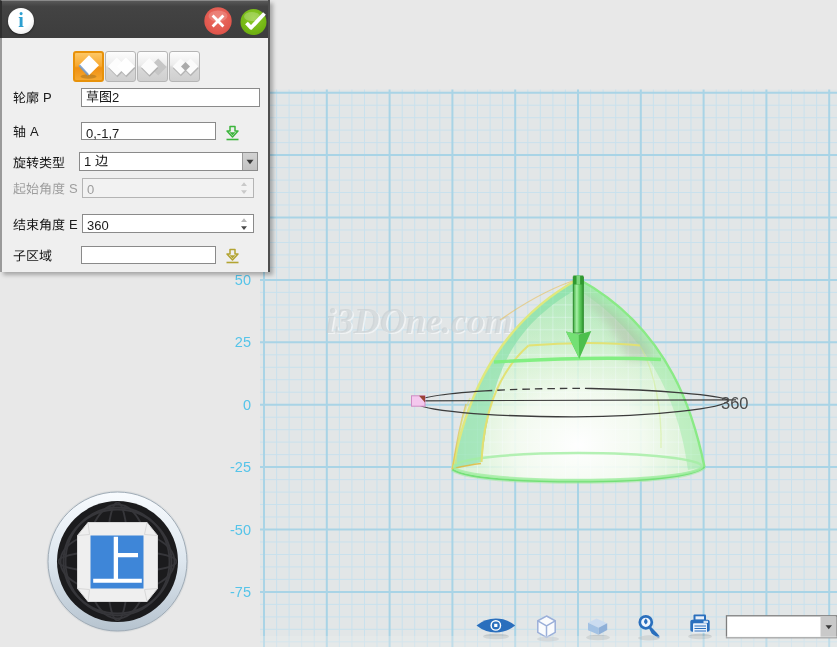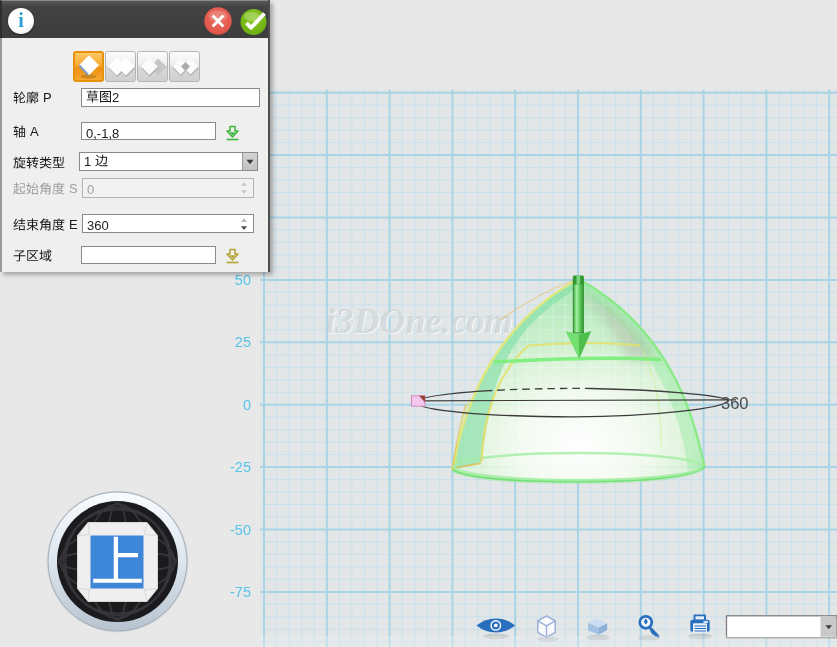--- a/index.html
+++ b/index.html
@@ -270,21 +270,21 @@
           </div>
         </div>
 
   <div class="lbl" style="left:11px;top:87px">
           <svg width="25" height="17" viewBox="0 0 25 17" style="overflow:visible;display:block">
             <path transform="translate(0.0,0) scale(0.1300)" d="M53 60H66V84H53ZM53 54V32H66V54ZM86 60V84H73V60ZM86 54H73V32H86ZM66 4V25H46V96H53V90H86V95H93V25H74V4ZM8 55C9 54 12 53 16 53H26V68L4 71L6 79L26 75V96H32V73L43 71L42 65L32 66V53H42V47H32V31H26V47H15C18 40 21 31 23 23H42V16H25C26 12 27 9 27 6L20 4C20 8 19 12 18 16H5V23H16C14 31 12 38 11 40C9 44 8 48 6 48C7 50 8 53 8 55Z" fill="#1a1a1a"></path>
             <text x="16.9" y="11.05" font-family="Liberation Sans, sans-serif" font-size="13px" fill="#1a1a1a">A</text>
           </svg>
         </div>
   <div class="fld" style="left:79px;top:84px;width:135px;height:18px">
-          <div class="fv"><span style="font:13px 'Liberation Sans',sans-serif;color:#1a1a1a">0,-1,8</span></div>
+          <div class="fv"><span style="font:13px 'Liberation Sans',sans-serif;color:#1a1a1a">0,-1,7</span></div>
         </div>
   <div style="position:absolute;left:223px;top:87px">
           <svg width="15" height="16" viewBox="0 0 15 16" style="display:block">
 <path d="M5 1.5 H10 V6 H13 L7.5 12 L2 6 H5 Z" fill="none" stroke="#3cb53c" stroke-width="1.5" stroke-linejoin="round"></path>
 <path d="M7.5 10.5 L4.5 7.2 H10.5 Z" fill="#3cb53c"></path>
 <line x1="1.5" y1="14.5" x2="13.5" y2="14.5" stroke="#3cb53c" stroke-width="1.6"></line>
 </svg>
         </div>
 
   <div class="lbl" style="left:11px;top:118px">

